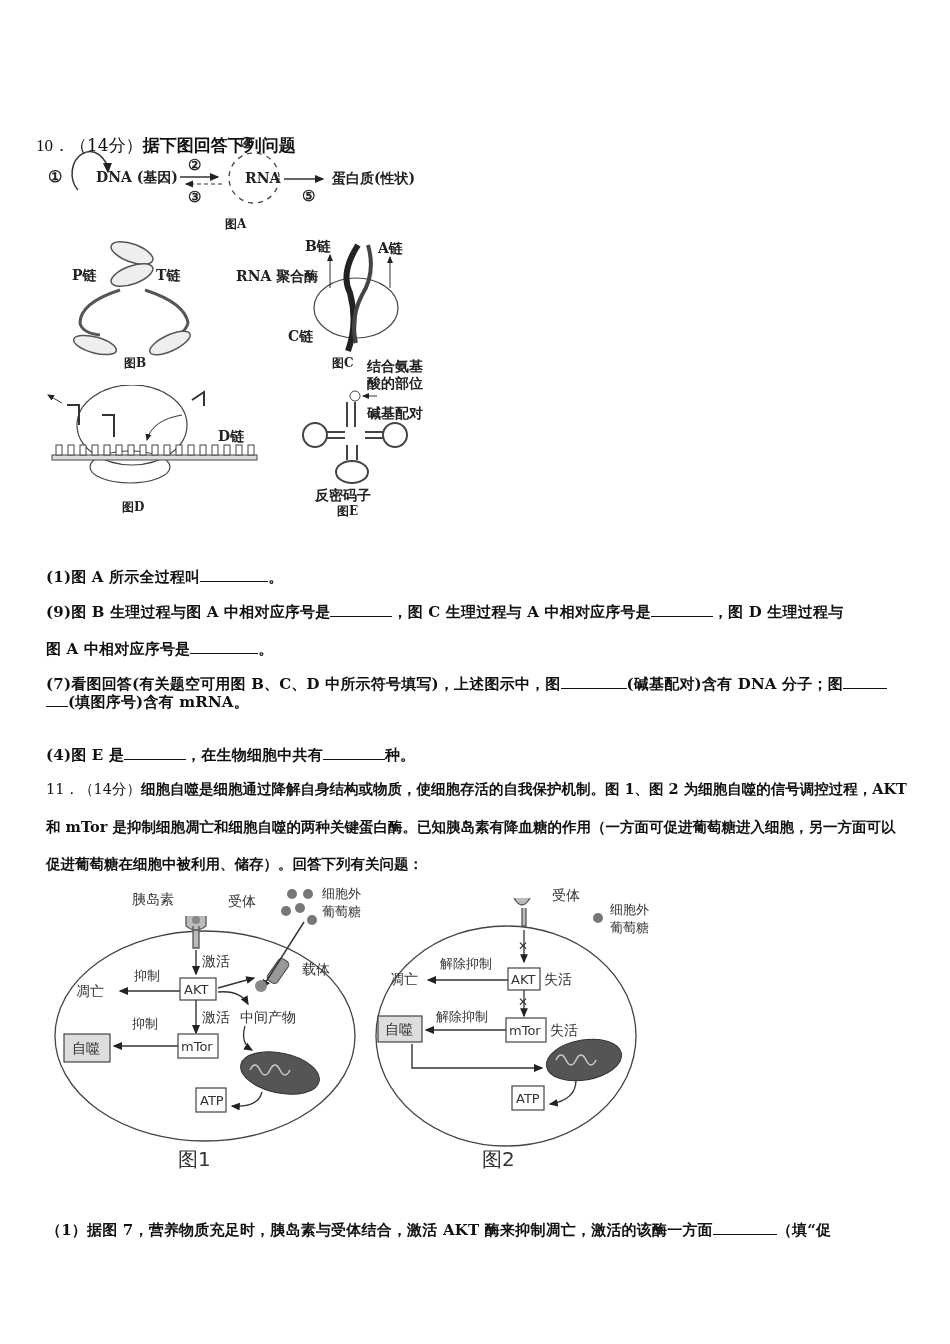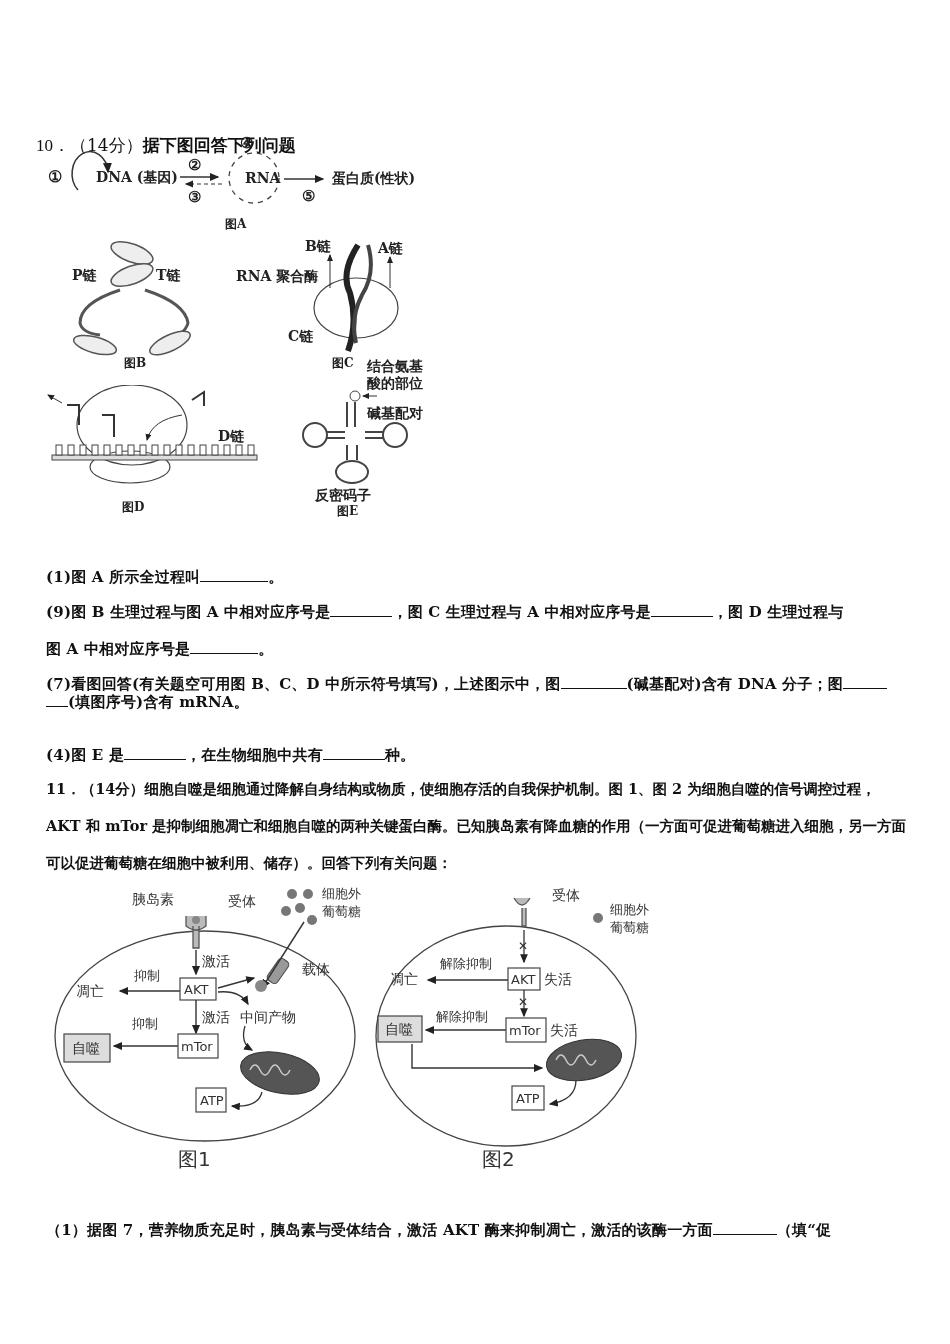--- a/index.html
+++ b/index.html
@@ -5,21 +5,21 @@
   html, body { margin:0; padding:0; background:#ffffff; }
   body { width:950px; height:1344px; position:relative; overflow:hidden;
          font-family:"DejaVu Serif","Liberation Serif",serif; color:#111; }
   .abs { position:absolute; }
   .q-head { left:36px; top:102px; font-size:17px; white-space:nowrap;margin-top:32px; }
   .q-head .num { font-family:"Liberation Serif",serif; }
   .q-head b { font-weight:bold; }
   .line { position:absolute; left:46px; font-size:15px; font-weight:bold; white-space:nowrap; letter-spacing:0.2px; }
   .blank { display:inline-block; border-bottom:1.4px solid #111; height:13px; vertical-align:baseline; }
   .para { position:absolute; left:46px; width:862px; font-size:14.5px; font-weight:bold; line-height:37px; }
-  .para .num { font-weight:bold;text-align:right; }
+  .para .num { font-weight:normal;text-align:right; }
   svg text { font-family:"DejaVu Sans","Liberation Sans",sans-serif; }
   .dtext { font-family:"DejaVu Serif",serif; font-weight:bold; fill:#222; }
   .hand { font-family:"DejaVu Sans",sans-serif; fill:#333; }
 </style>
 </head>
 <body>
 
 <div class="abs q-head">
   <span class="num">10．</span><span>（14分）</span><b>据下图回答下列问题</b>
 </div>

